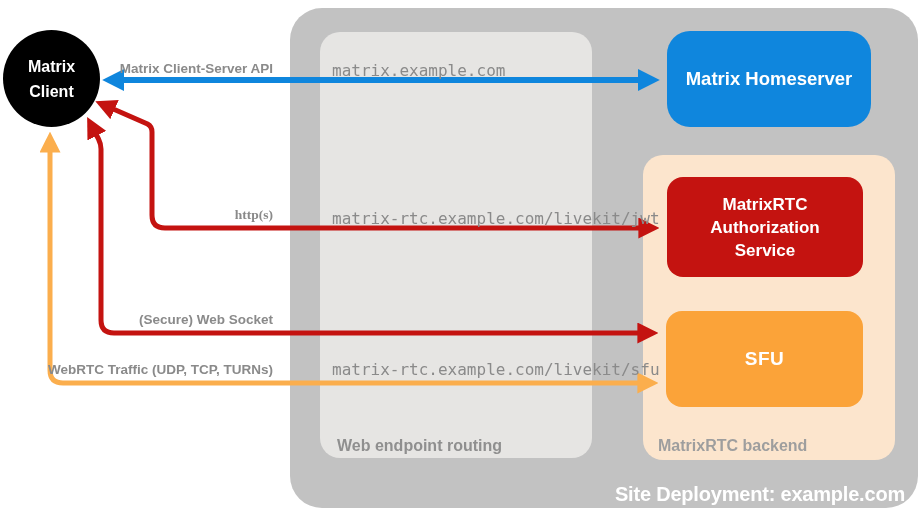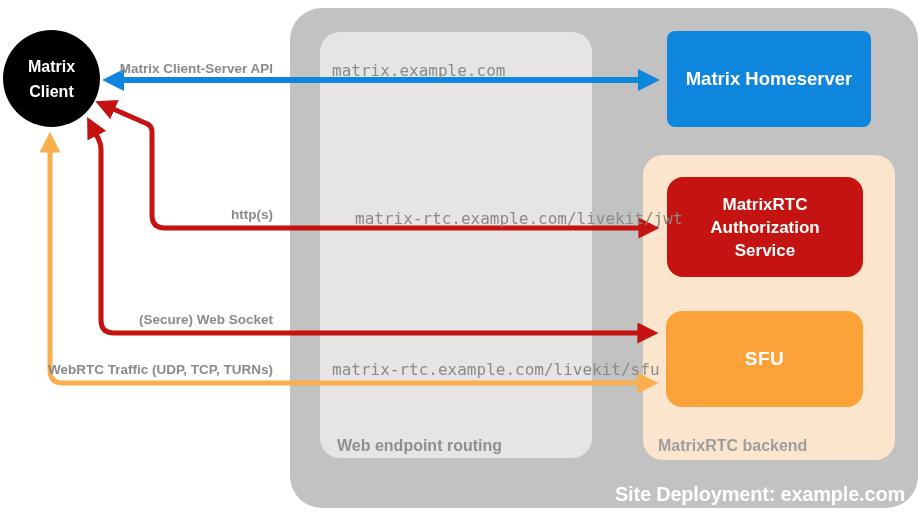--- a/index.html
+++ b/index.html
@@ -10,34 +10,34 @@
   .abs{position:absolute;}
   
   .site{left:290px;top:8px;width:628px;height:500px;background:#c2c2c2;border-radius:32px;}
   .routing{left:320px;top:32px;width:272px;height:426px;background:#e6e5e3;border-radius:20px;}
   .backend{left:643px;top:155px;width:252px;height:305px;background:#fce5cd;border-radius:20px;}
   
   .node{display:flex;align-items:center;justify-content:center;text-align:center;
         color:#ffffff;font-weight:bold;}
   .client{left:3px;top:30px;width:97px;height:97px;border-radius:50%;background:#000000;
           font-size:16px;line-height:25px;padding:0 6px;box-sizing:border-box;}
-  .homeserver{left:667px;top:31px;width:204px;height:96px;border-radius:8px;background:#0f86dd;
+  .homeserver{left:667px;top:31px;width:204px;height:96px;border-radius:23px;background:#0f86dd;
           font-size:18.5px;}
   .auth{left:667px;top:177px;width:196px;height:100px;border-radius:16px;background:#c41310;
           font-size:17px;line-height:23px;padding:0 28px;box-sizing:border-box;}
   .sfu{left:666px;top:311px;width:197px;height:96px;border-radius:16px;background:#fba339;
           font-size:19px;letter-spacing:.5px;}
   
   .route{font-family:"DejaVu Sans Mono","Liberation Mono",monospace;font-size:16px;
          color:#8a8a8a;left:332px;white-space:nowrap;}
-  .route1{top:61px;} .route2{top:209px;margin-left:23px;} .route3{top:313px;margin-top:47px;}
+  .route1{top:61px;} .route2{top:209px;} .route3{top:313px;margin-top:47px;}
   
   .arrow-label{color:#8a8a8a;font-weight:bold;font-size:13.5px;white-space:nowrap;
                right:648px;text-align:right;padding-left:28px;}
-  .lbl-api{top:61px;} .lbl-https{top:207px;} .lbl-ws{top:312px;} .lbl-webrtc{top:362px;}
+  .lbl-api{top:61px;} .lbl-https{top:207px;font-family:Liberation Serif, serif;} .lbl-ws{top:312px;} .lbl-webrtc{top:362px;}
   
   .caption{font-weight:bold;font-size:16px;white-space:nowrap;}
   .cap-routing{left:337px;top:437px;color:#8f8f8f;}
   .cap-backend{left:658px;top:437px;color:#9e9e9e;}
   .cap-site{right:16px;top:483px;color:#ffffff;font-size:20px;letter-spacing:-0.2px;}
   
   .wires{left:0;top:0;width:921px;height:524px;pointer-events:none;}
 </style>
 </head>
 <body>

